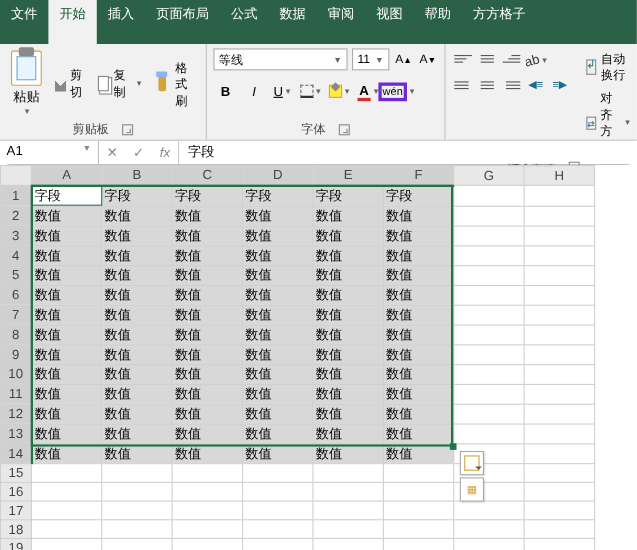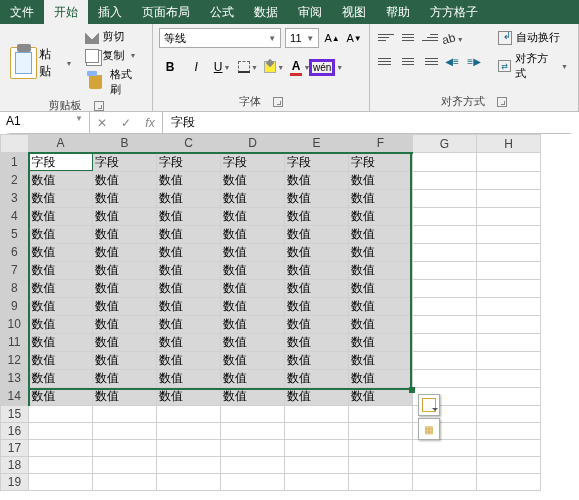--- a/index.html
+++ b/index.html
@@ -1,36 +1,36 @@
 <!DOCTYPE html>
 <html><head>
 <meta charset="utf-8">
 <style>
 * { box-sizing: border-box; margin: 0; padding: 0; font-family: "Microsoft YaHei", sans-serif; }
 body { background: #fff; font-size: 12px; overflow: hidden; }
 
 
-.tabs { background: #2a6147; display: flex; height: 24px; }
+.tabs { background: #2a6147; display: flex; height: 40px; }
 .tab { color: #fff; padding: 4px 10px; font-size: 12px; cursor: pointer; }
 .tab.active { background: #f1f1f1; color: #14532d; }
 
 
 .ribbon { background: #f1f1f1; border-bottom: 1px solid #c0c0c0; display: flex; height: 88px; }
 .group { border-right: 1px solid #c0c0c0; padding: 4px 6px 2px 6px; display: flex; flex-direction: column; justify-content: space-between; }
 .group-body { display: flex; gap: 4px; }
 .group-label { text-align: center; font-size: 11px; color: #444; display: flex; justify-content: center; align-items: center; gap: 12px; }
 .group-label .dlg { width: 10px; height: 10px; border: 1px solid #888; display: inline-block; position: relative; }
 .group-label .dlg::after { content: ""; position: absolute; right: 1px; bottom: 1px; width: 3px; height: 3px; border-right: 1px solid #888; border-bottom: 1px solid #888; }
 
 
-.paste-big { display: flex; flex-direction: row; align-items: center; gap: 2px; padding: 2px 4px; cursor: pointer; }
+.paste-big { display: flex; flex-direction: column; align-items: center; gap: 2px; padding: 2px 4px; cursor: pointer; }
 .paste-icon { width: 28px; height: 32px; background: #fff; border: 1px solid #d4a33a; border-radius: 2px; position: relative; }
 .paste-icon::before { content: ""; position: absolute; top: -4px; left: 6px; width: 14px; height: 8px; background: #8a8a8a; border-radius: 2px; }
 .paste-icon::after { content: ""; position: absolute; top: 4px; left: 4px; right: 4px; bottom: 4px; background: #e8f4ff; border: 1px solid #7ba7d4; }
-.small-btns { display: flex; flex-direction: column; gap: 2px; }
+.small-btns { display: flex; gap: 2px; }
 .small-btn { display: flex; align-items: center; gap: 4px; padding: 1px 4px; cursor: pointer; font-size: 11px; }
 .small-btn .ic { width: 14px; height: 14px; display: inline-block; }
 .ic-cut { background: linear-gradient(45deg, #888 40%, transparent 40%), linear-gradient(-45deg, #888 40%, transparent 40%); }
 .ic-copy { background: #fff; border: 1px solid #888; box-shadow: 2px 2px 0 #fff, 2px 2px 0 1px #888; width: 10px; height: 12px; }
 .ic-brush { background: #d4a33a; width: 6px; height: 14px; margin: 0 4px; border-radius: 0 0 2px 2px; position: relative; }
 .ic-brush::before { content: ""; position: absolute; top: -4px; left: -2px; width: 10px; height: 5px; background: #8ab4f8; border-radius: 1px; }
 
 
 .font-row { display: flex; gap: 4px; }
 .font-row + .font-row { margin-top: 4px; }

